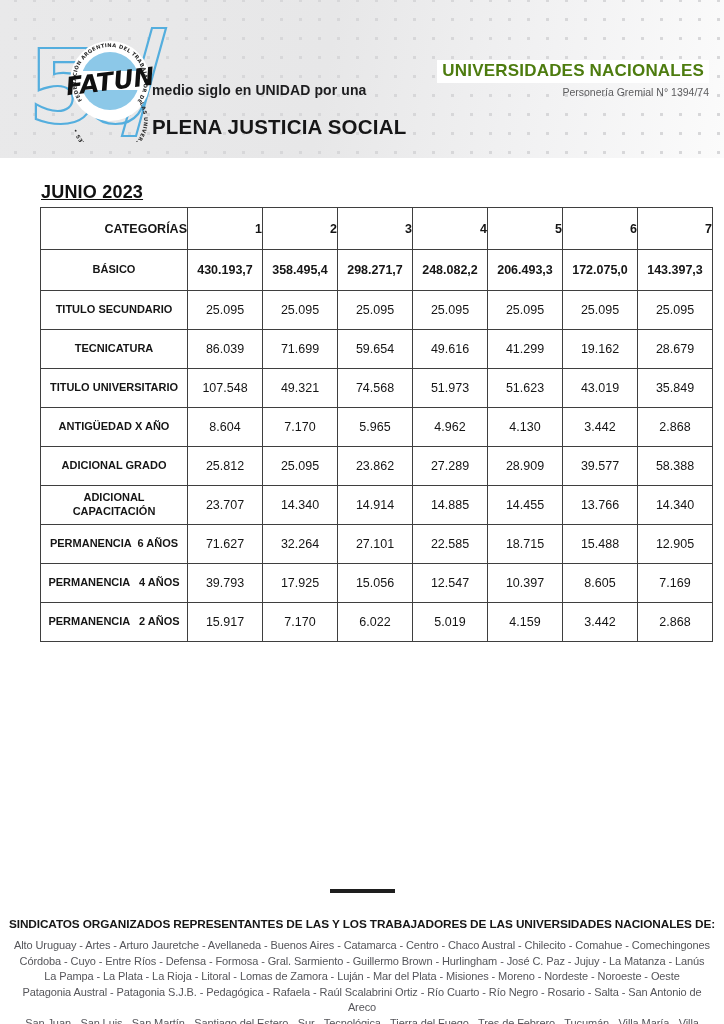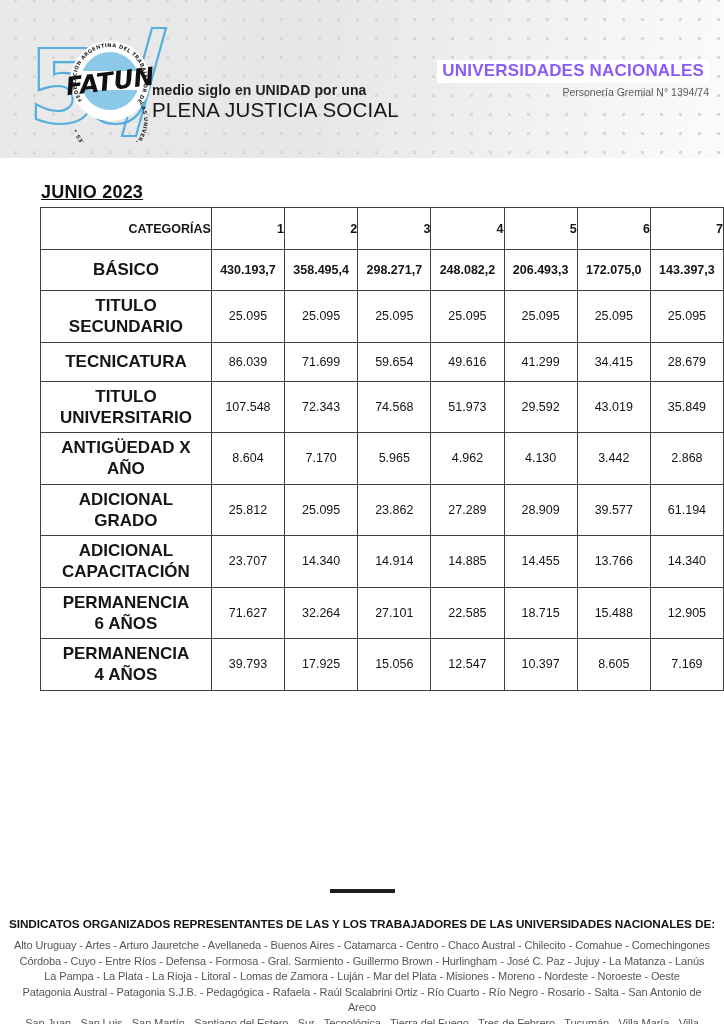--- a/index.html
+++ b/index.html
@@ -19,45 +19,45 @@
     width: 724px; height: 158px;
     background-image:
       radial-gradient(circle, #d7d7d9 1.4px, rgba(0,0,0,0) 1.8px),
       linear-gradient(100deg, #e9e9ea 0%, #e7e7e8 45%, #f2f2f3 75%, #fbfbfb 100%);
     background-size: 19px 19px, 100% 100%;
     background-position: 6px 10px, 0 0;
   }
   .logo-svg { position: absolute; top: 24px; left: 28px; }
   .tagline { position: absolute; left: 152px; top: 82px; }
   .tagline-1 { font-size: 14px; font-weight: 600; color: #1d1d1f; letter-spacing: 0.1px; }
-  .tagline-2 { font-size: 20.5px; font-weight: 400; color: #161617; letter-spacing: 0.2px; margin-top: 0; }
+  .tagline-2 { font-size: 20.5px; font-weight: 700; color: #161617; letter-spacing: 0.2px; margin-top: 17px; }
   .org-block { position: absolute; right: 15px; top: 57px; text-align: right; }
   .org-1 { font-size: 11px; font-weight: 700; color: #1c1c1e; letter-spacing: 0.1px; }
-  .org-2 { display: inline-block; font-size: 17px; font-weight: 800; color: #8b5cf6;
+  .org-2 { display: inline-block; font-size: 17px; font-weight: 800; color: #4d7c0f;
            background: #ffffff; padding: 1px 5px 2px 5px; margin-top: 3px; letter-spacing: 0.2px; }
   .org-3 { font-size: 10.5px; font-weight: 400; color: #5c5c5e; margin-top: 3px; text-align: right; }
 
   
   .doc-title {
     position: absolute; left: 41px; top: 182px;
     font-size: 18px; font-weight: 700; color: #111111; letter-spacing: 0.2px; text-decoration: underline;
   }
   .salary-table-wrap { position: absolute; left: 40px; top: 207px; }
   table.salary { border-collapse: collapse; table-layout: fixed; }
   col.c-label { width: 147px; }
   col.c-num { width: 75px; }
   .salary th, .salary td {
     border: 1px solid #3f3f3f;
     text-align: center; vertical-align: middle;
     color: #151515;
   }
   .salary thead th { height: 42px; font-size: 12.5px; font-weight: 700; text-align: right; }
   .salary tbody th {
-    font-size: 17px; font-weight: 700;
-    padding: 4px 19px; white-space: pre-wrap; line-height: 1.25;
+    font-size: 11px; font-weight: 700;
+    padding: 4px 5px; white-space: pre-wrap; line-height: 1.25;
   }
   .salary tbody td { height: 39px; font-size: 12.5px; font-weight: 400; }
   .salary tr.bold-row td { font-weight: 700; height: 41px; }
 
   
   .divider {
     position: absolute; left: 330px; top: 889px;
     width: 65px; height: 4px; background: #1e1e1e;
   }
   .footer-heading {
@@ -160,30 +160,30 @@
             <td>25.095</td>
             <td>25.095</td>
           </tr>
           <tr>
             <th>TECNICATURA</th>
             <td>86.039</td>
             <td>71.699</td>
             <td>59.654</td>
             <td>49.616</td>
             <td>41.299</td>
-            <td>34.415</td>
+            <td>19.162</td>
             <td>28.679</td>
           </tr>
           <tr>
             <th>TITULO UNIVERSITARIO</th>
             <td>107.548</td>
-            <td>72.343</td>
+            <td>49.321</td>
             <td>74.568</td>
             <td>51.973</td>
-            <td>29.592</td>
+            <td>51.623</td>
             <td>43.019</td>
             <td>35.849</td>
           </tr>
           <tr>
             <th>ANTIGÜEDAD X AÑO</th>
             <td>8.604</td>
             <td>7.170</td>
             <td>5.965</td>
             <td>4.962</td>
             <td>4.130</td>
@@ -191,21 +191,21 @@
             <td>2.868</td>
           </tr>
           <tr>
             <th>ADICIONAL GRADO</th>
             <td>25.812</td>
             <td>25.095</td>
             <td>23.862</td>
             <td>27.289</td>
             <td>28.909</td>
             <td>39.577</td>
-            <td>61.194</td>
+            <td>58.388</td>
           </tr>
           <tr>
             <th>ADICIONAL CAPACITACIÓN</th>
             <td>23.707</td>
             <td>14.340</td>
             <td>14.914</td>
             <td>14.885</td>
             <td>14.455</td>
             <td>13.766</td>
             <td>14.340</td>
@@ -222,20 +222,30 @@
           </tr>
           <tr>
             <th>PERMANENCIA   4 AÑOS</th>
             <td>39.793</td>
             <td>17.925</td>
             <td>15.056</td>
             <td>12.547</td>
             <td>10.397</td>
             <td>8.605</td>
             <td>7.169</td>
+          </tr>
+          <tr>
+            <th>PERMANENCIA   2 AÑOS</th>
+            <td>15.917</td>
+            <td>7.170</td>
+            <td>6.022</td>
+            <td>5.019</td>
+            <td>4.159</td>
+            <td>3.442</td>
+            <td>2.868</td>
           </tr>
         </tbody>
     </table>
   </div>
 
   <div class="divider"></div>
   <div class="footer-heading">SINDICATOS ORGANIZADOS REPRESENTANTES DE LAS Y LOS TRABAJADORES DE LAS UNIVERSIDADES NACIONALES DE:</div>
   <div class="footer-lines" id="footer-lines">
       <div>Alto Uruguay - Artes - Arturo Jauretche - Avellaneda - Buenos Aires - Catamarca - Centro - Chaco Austral - Chilecito - Comahue - Comechingones</div>
       <div>Córdoba - Cuyo - Entre Ríos - Defensa - Formosa - Gral. Sarmiento - Guillermo Brown - Hurlingham - José C. Paz - Jujuy - La Matanza  - Lanús</div>

